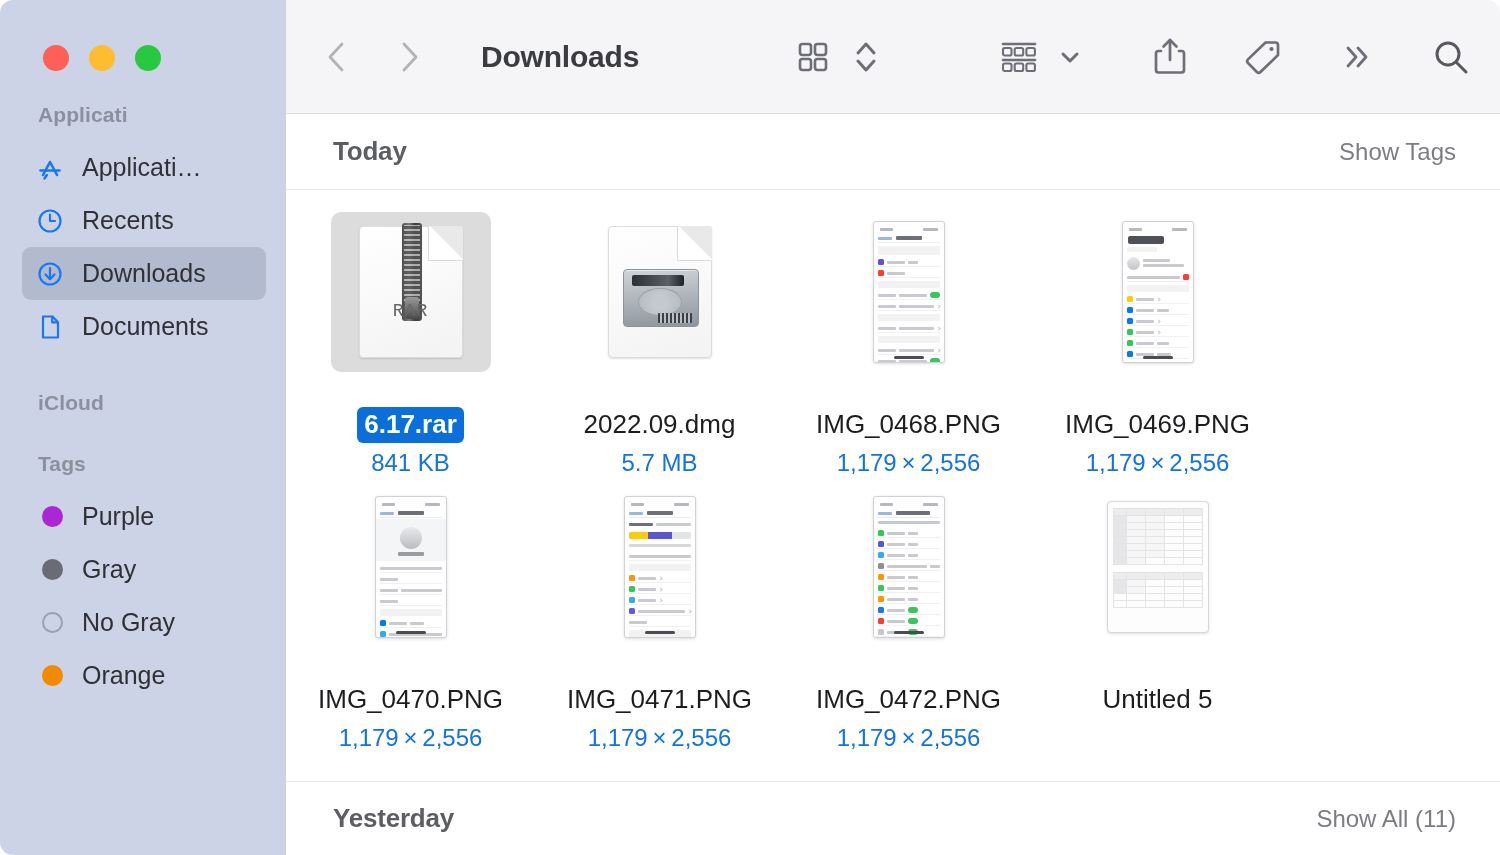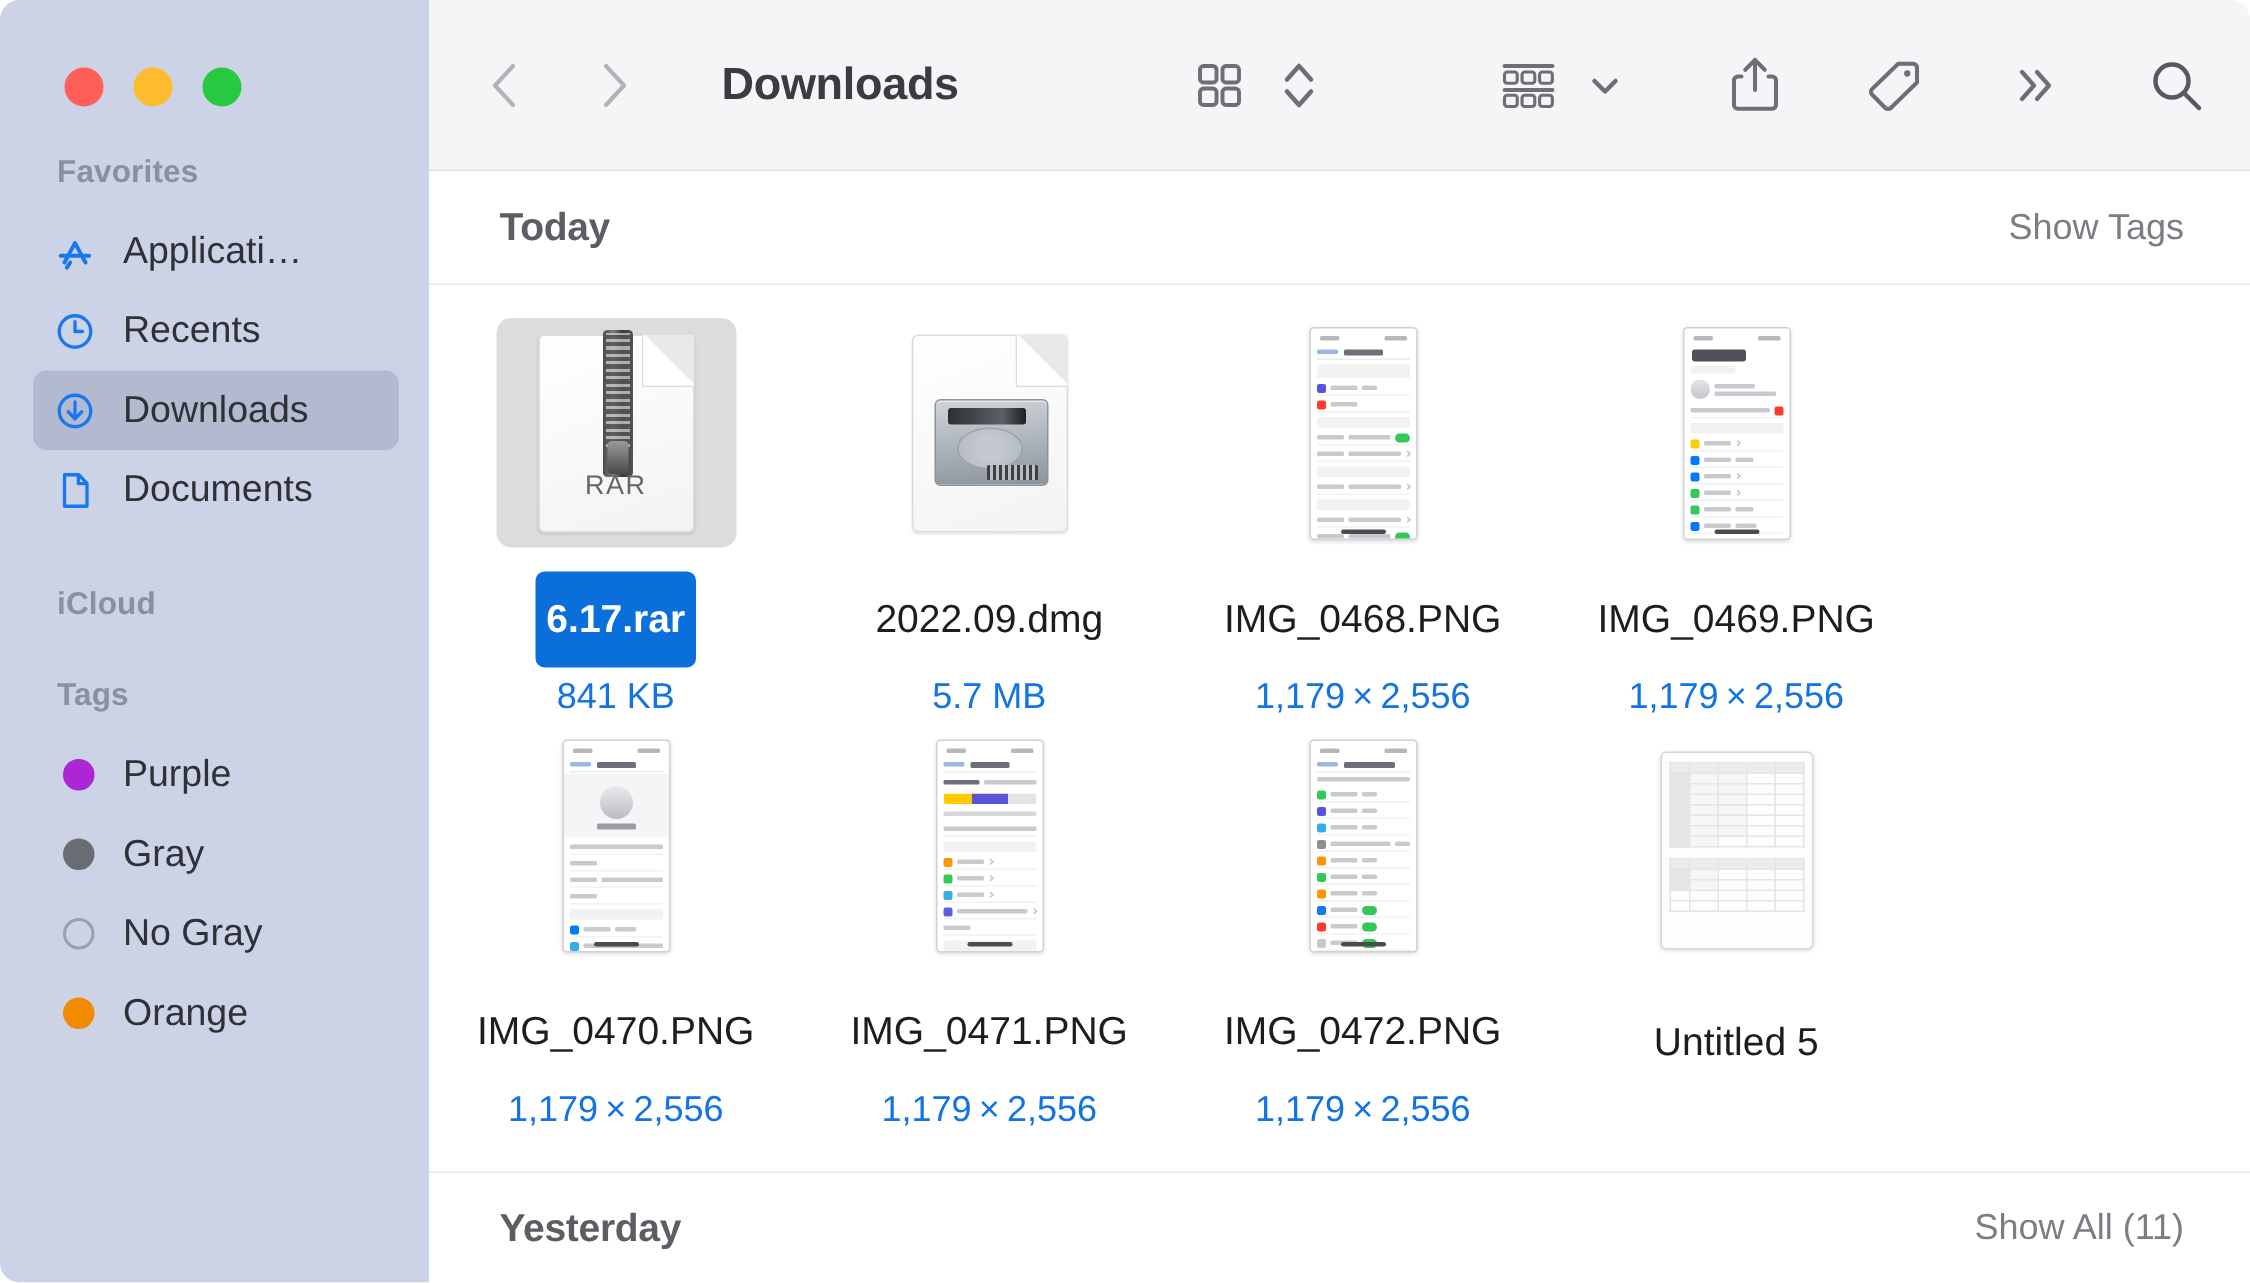--- a/index.html
+++ b/index.html
@@ -171,22 +171,22 @@
     width: 160px; height: 160px;
     display: flex; align-items: center; justify-content: center;
     border-radius: 10px;
     position: relative;
   }
   .thumb-wrap.selected { background: #dcdcdd; }
 
   .file-name {
     font-size: 26px;
     color: #1d1d20;
-    margin-top: 16px;
-    padding: 16px 7px;
+    margin-top: 35px;
+    padding: 2px 7px;
     border-radius: 6px;
     white-space: nowrap;
     line-height: 1.22;
   }
   .file-name.selected {
     background: #0a6edb;
     color: #ffffff;
     font-weight: bold;
   }
   .file-meta {
@@ -211,25 +211,26 @@
     position: absolute;
     top: -1px; right: -1px;
     width: 34px; height: 34px;
     background: linear-gradient(225deg,#e9e9e9 0%,#e9e9e9 48%,#ffffff 50%);
     border-left: 1px solid #dcdcdc;
     border-bottom: 1px solid #dcdcdc;
     border-top-right-radius: 3px;
   }
   .doc-label {
     position: absolute;
-    bottom: 20px; left: 0; right: 0;
+    bottom: 36px; left: 0; right: 0;
     text-align: center;
     font-size: 18px;
     color: #666;
     letter-spacing: 1px;
+    font-family: Liberation Mono, monospace;
   }
 
   
   .zipper {
     position: absolute;
     left: 42px; top: -4px;
     width: 20px; height: 98px;
     background: linear-gradient(90deg,#4a4a4a 0%,#7d7d7d 35%,#3a3a3a 65%,#555 100%);
     border-radius: 3px;
   }
@@ -359,21 +360,21 @@
 
   <aside class="sidebar">
 
     <div class="traffic-lights">
       <span class="tl tl-red"></span>
       <span class="tl tl-yellow"></span>
       <span class="tl tl-green"></span>
     </div>
 
     <div class="sb-group" style="margin-top:32px">
-      <div class="section-title">Favorites</div>
+      <div class="section-title">Applicati</div>
 
       <div class="sb-item" style="margin-top:14px">
         <span class="sb-icon">
           <svg width="28" height="28" viewBox="0 0 28 28">
             <path d="M7 21 L14 8 L21 21" stroke="#1877f2" stroke-width="2.6" fill="none" stroke-linecap="round" stroke-linejoin="round"></path>
             <path d="M4.5 16.5 H23.5" stroke="#1877f2" stroke-width="2.6" stroke-linecap="round"></path>
             <path d="M10.8 21 L8.6 24.4" stroke="#1877f2" stroke-width="2.6" stroke-linecap="round"></path>
           </svg>
         </span>
         <span class="sb-label">Applicati…</span>

